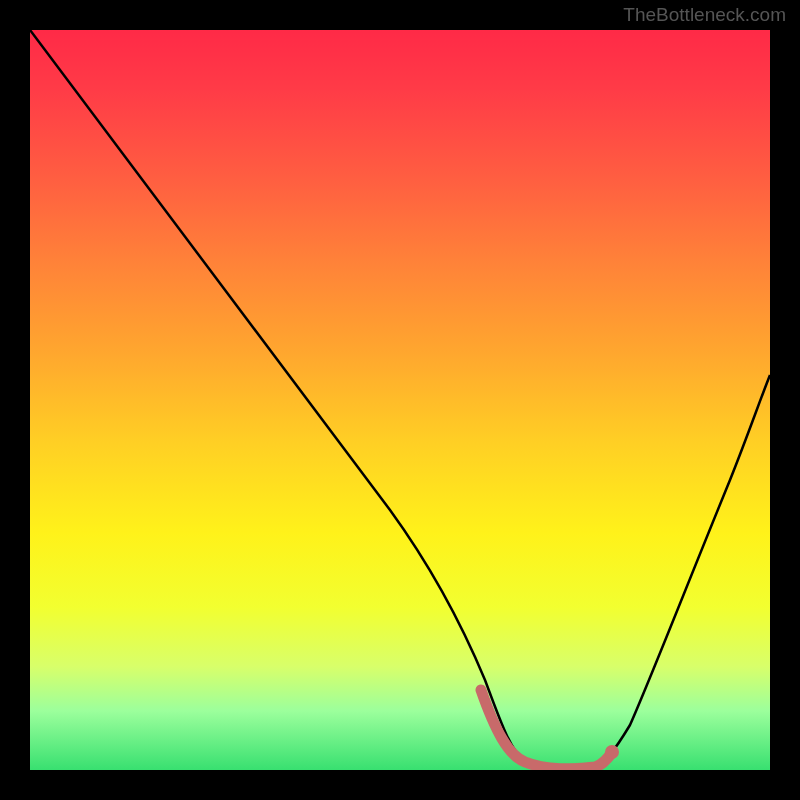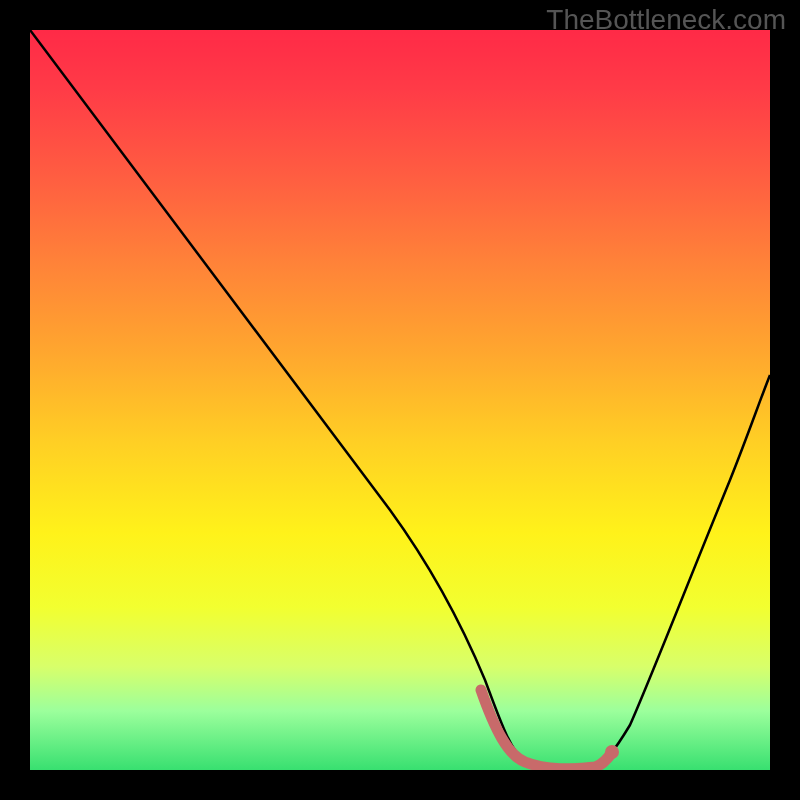--- a/index.html
+++ b/index.html
@@ -8,21 +8,21 @@
     height: 800px;
     background: #000;
     position: relative;
     font-family: Arial, sans-serif;
   }
   .watermark {
     position: absolute;
     top: 4px;
     right: 14px;
     color: #555;
-    font-size: 28px;
+    font-size: 19px;
     font-weight: 500;
     z-index: 10;
   }
   .plot-area {
     position: absolute;
     left: 30px;
     top: 30px;
     width: 740px;
     height: 740px;
     background: linear-gradient(to bottom,

